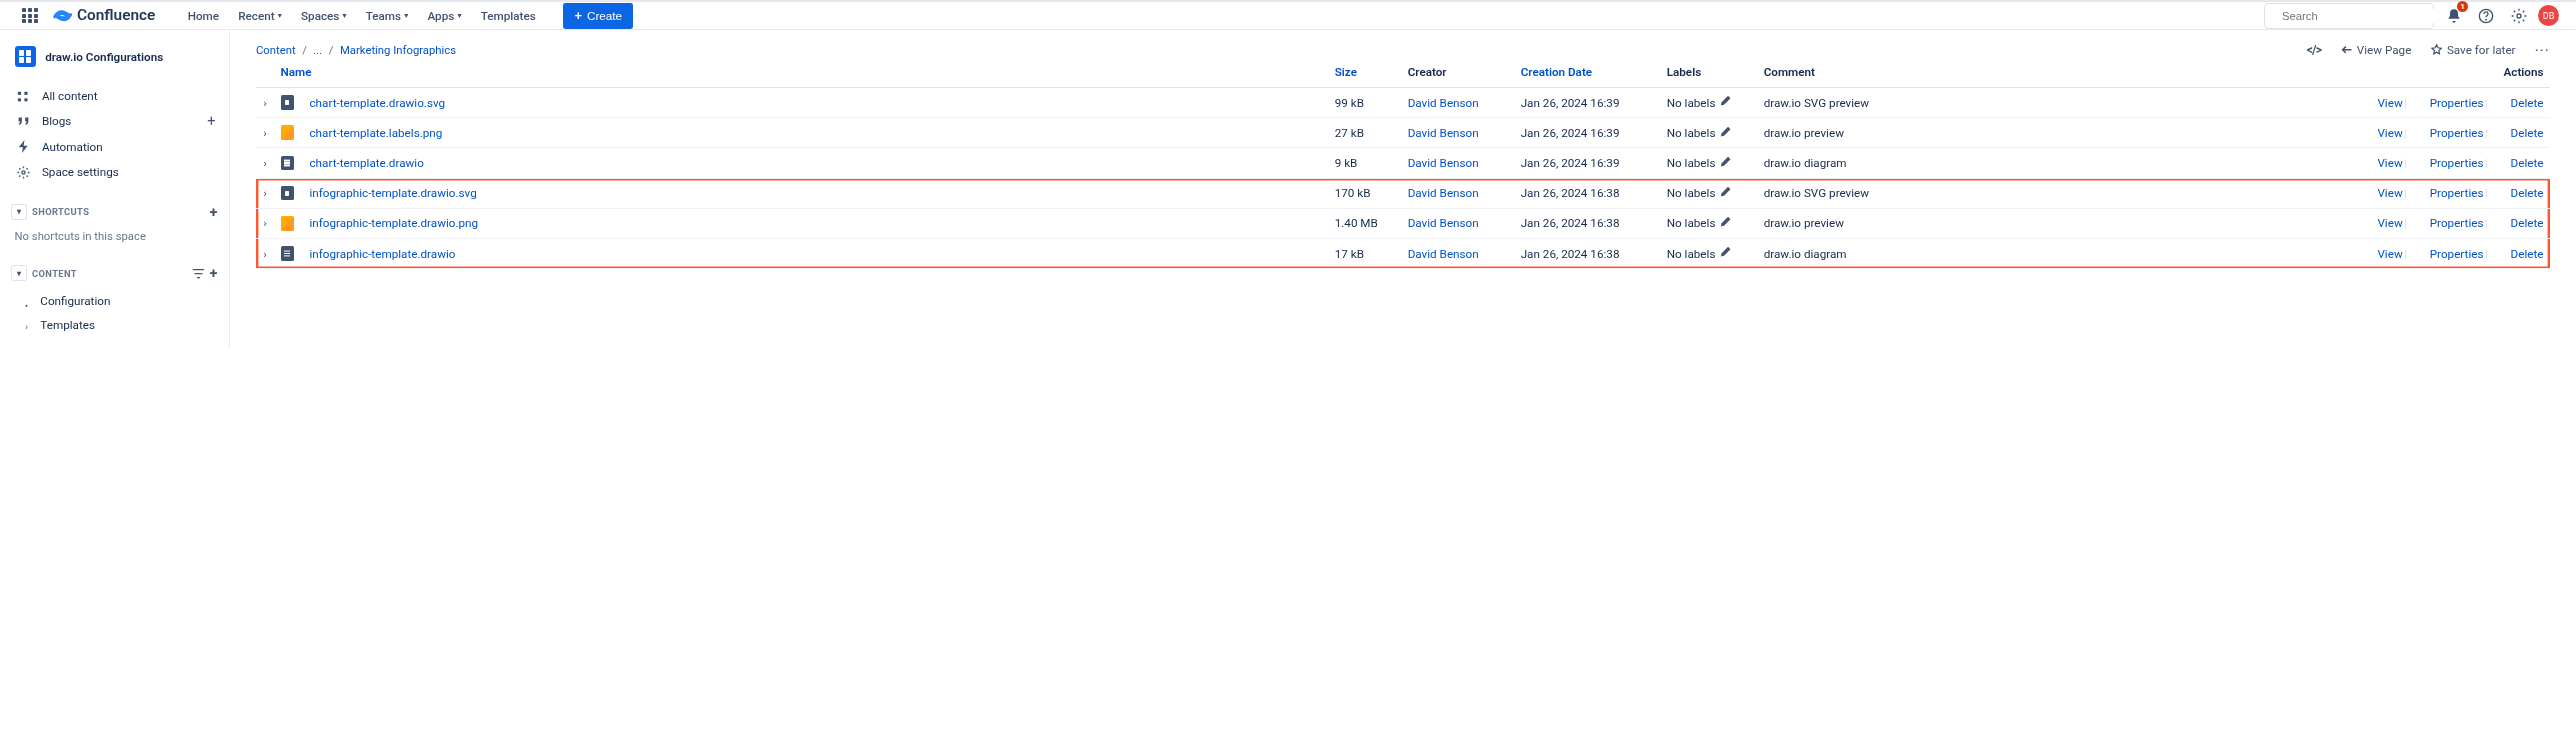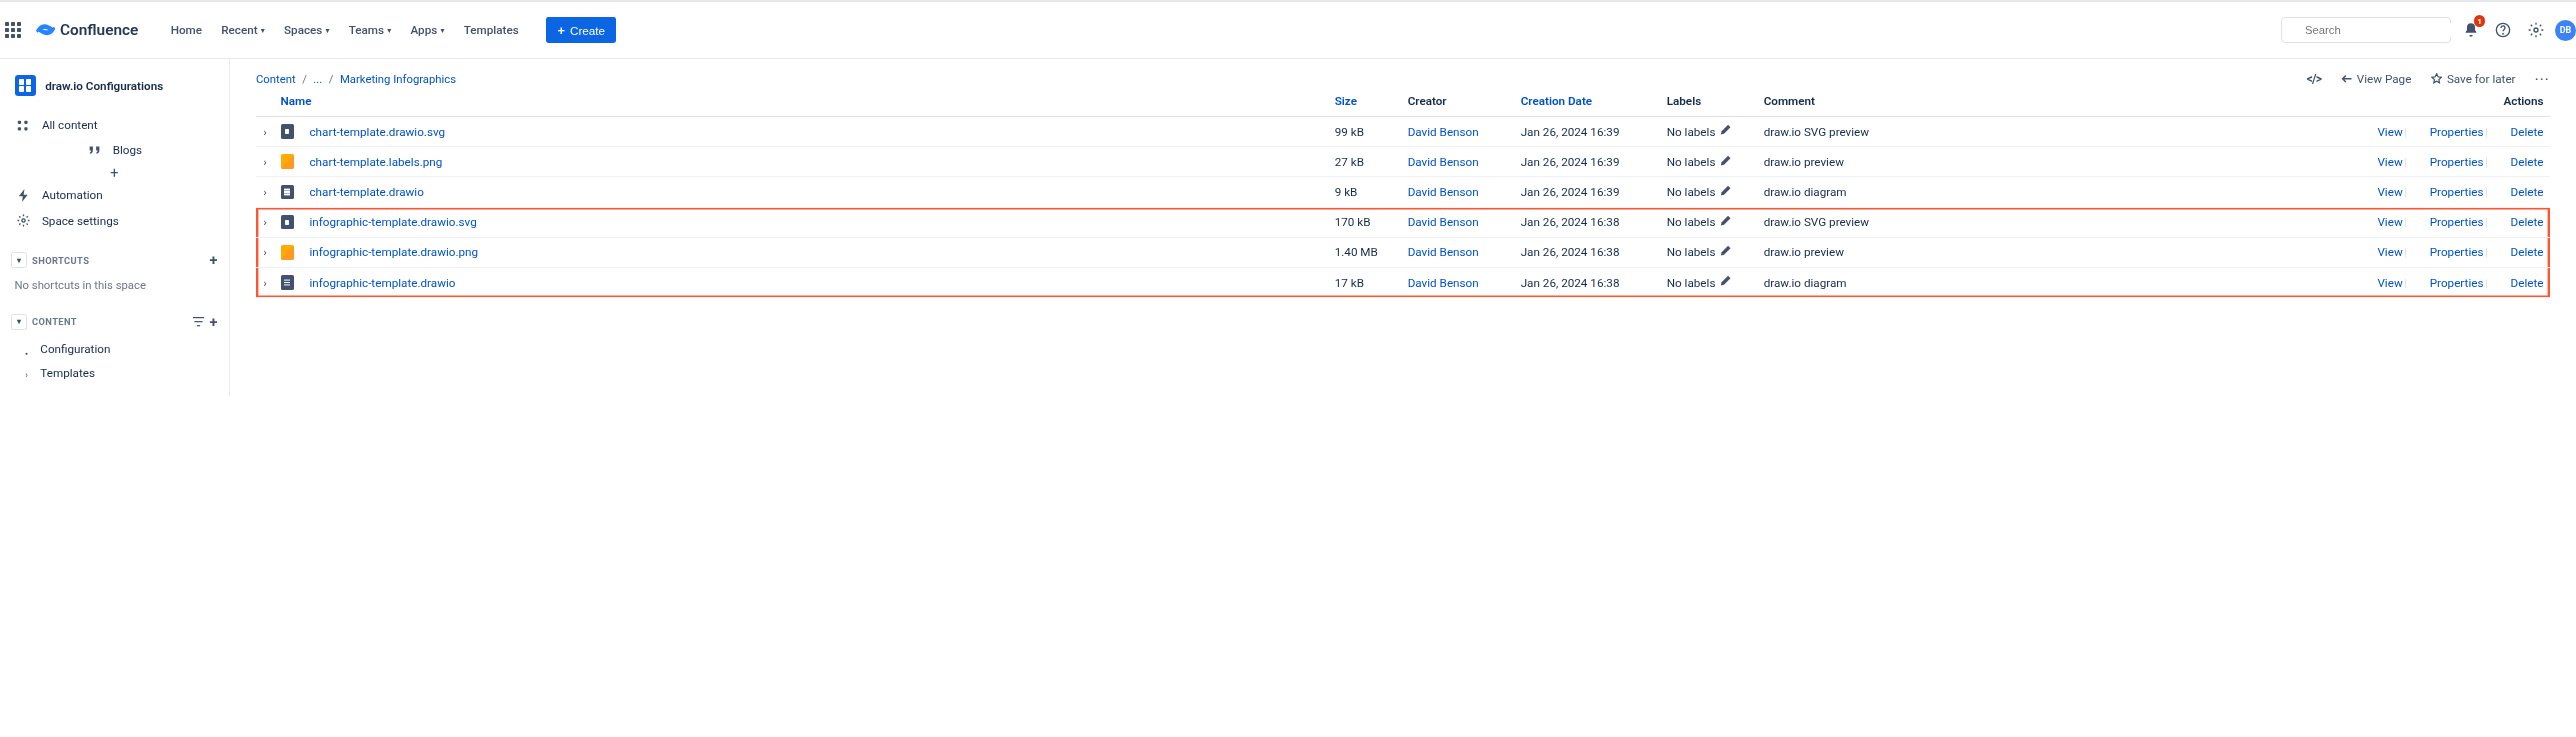--- a/index.html
+++ b/index.html
@@ -1,51 +1,51 @@
 <!DOCTYPE html>
 <html style="font-size:13px"><head>
   <meta charset="utf-8">
   <style>
     * { box-sizing: border-box; }
     body { margin: 0; font-family: -apple-system, BlinkMacSystemFont, "Segoe UI", Roboto, sans-serif; color: #172B4D; font-size: 11.3px; background: #fff; }
     
     
-    .topnav { display: flex; align-items: center; height: 59px; border-bottom: 0.8px solid #E5E8EC; border-top: 2.4px solid #E5E8EC; padding: 0 0; }
+    .topnav { display: flex; align-items: center; height: 30px; border-bottom: 0.8px solid #E5E8EC; border-top: 2.4px solid #E5E8EC; padding: 0 17px; }
     .topnav-left { display: flex; align-items: center; gap: 6.5px; }
     .app-switcher { display: flex; align-items: center; justify-content: center; width: 26px; height: 26px; cursor: pointer; border-radius: 2.4px; }
     .grid-icon { display: grid; grid-template-columns: repeat(3, 4px); grid-template-rows: repeat(3, 4px); gap: 1.6px; }
     .grid-icon span { background: #42526E; border-radius: 0.8px; }
     .logo { display: flex; align-items: center; gap: 4.9px; cursor: pointer; padding: 0 3.2px; }
     .logo-mark { width: 19.4px; height: 19.4px; color: #2684FF; }
     .logo-text { font-size: 15.4px; font-weight: 600; color: #253858; }
     .nav-items { display: flex; align-items: center; gap: 3.2px; margin-left: 14.6px; }
     .nav-item { padding: 6.5px 8px; cursor: pointer; color: #42526E; font-weight: 500; border-radius: 2.4px; display: flex; align-items: center; gap: 3.2px; font-size: 11.7px; }
     .chevron { font-size: 8px; }
     .create-btn { background: #0C66E4; color: #fff; border: none; padding: 0 11.3px; height: 26px; border-radius: 2.4px; font-weight: 500; font-size: 11.7px; cursor: pointer; display: flex; align-items: center; gap: 4.9px; margin-left: 13px; }
     .plus { font-size: 13px; font-weight: bold; }
     .topnav-right { margin-left: auto; display: flex; align-items: center; gap: 6.5px; }
     .search { display: flex; align-items: center; border: 0.8px solid #DFE1E6; border-radius: 4px; padding: 0 8px; height: 26px; width: 170px; color: #6B778C; }
-    .search input { border: none; outline: none; font-size: 11.3px; margin-left: 13px; flex: 1; }
+    .search input { border: none; outline: none; font-size: 11.3px; margin-left: 7px; flex: 1; }
     .icon-btn { width: 26px; height: 26px; border-radius: 50%; display: flex; align-items: center; justify-content: center; cursor: pointer; color: #42526E; position: relative; }
     .notif-badge { position: absolute; top: -1.6px; right: -1.6px; background: #DE350B; color: #fff; border-radius: 6.5px; font-size: 8px; min-width: 11.3px; height: 11.3px; display: flex; align-items: center; justify-content: center; font-weight: bold; padding: 0 2.4px; }
-    .avatar { width: 21px; height: 21px; border-radius: 50%; background: #3b82f6; color: #fff; font-size: 9px; font-weight: 700; display: flex; align-items: center; justify-content: center; cursor: pointer; }
+    .avatar { width: 21px; height: 21px; border-radius: 50%; background: #ef4444; color: #fff; font-size: 9px; font-weight: 400; display: flex; align-items: center; justify-content: center; cursor: pointer; }
     
     
     .layout { display: flex; }
     
     
     .sidebar { width: 230px; border-right: 1.6px solid #EBECF0; padding: 11.3px 8px; }
     .space-header { display: flex; align-items: center; gap: 9.7px; padding: 4.9px 6.5px; margin-bottom: 11.3px; }
     .space-icon { width: 21px; height: 21px; background: #0C66E4; border-radius: 3.2px; display: flex; align-items: center; justify-content: center; }
     .space-draw { display: grid; grid-template-columns: 5.7px 5.7px; grid-template-rows: 5.7px 5.7px; gap: 1.6px; }
     .space-draw span { background: #fff; border-radius: 0.8px; }
     .space-title { font-weight: 600; font-size: 11.7px; }
     .sidebar-item { display: flex; align-items: center; gap: 11.3px; padding: 5.7px 8px; cursor: pointer; border-radius: 2.4px; color: #172B4D; font-size: 11.7px; }
     .sidebar-icon { width: 14.6px; display: flex; justify-content: center; color: #42526E; }
-    .sidebar-row { display: flex; align-items: center; justify-content: space-between; flex-direction: column; }
+    .sidebar-row { display: flex; align-items: center; justify-content: space-between; }
     .sidebar-row .add-btn { width: 19.4px; height: 19.4px; display: flex; align-items: center; justify-content: center; cursor: pointer; color: #42526E; font-size: 14.6px; }
     .section-header { display: flex; align-items: center; gap: 4.9px; padding: 6.5px 3.2px; color: #6B778C; font-size: 9.3px; font-weight: 700; letter-spacing: 0.4px; margin-top: 11.3px; }
     .expand-box { border: 0.8px solid #DFE1E6; border-radius: 2.4px; width: 16px; height: 16px; display: flex; align-items: center; justify-content: center; cursor: pointer; font-size: 8px; color: #42526E; }
     .section-actions { margin-left: auto; display: flex; gap: 4.9px; align-items: center; color: #42526E; }
     .empty-text { color: #6B778C; padding: 3.2px 6.5px; font-size: 11.3px; }
     .tree-item { display: flex; align-items: flex-end; gap: 8px; padding: 4.9px 6.5px 4.9px 13px; cursor: pointer; border-radius: 2.4px; font-size: 11.7px; }
     .tree-bullet { color: #42526E; font-size: 4.9px; width: 11.3px; text-align: center; }
     .tree-chev { color: #42526E; font-size: 9px; width: 11.3px; text-align: center; }
     
     

